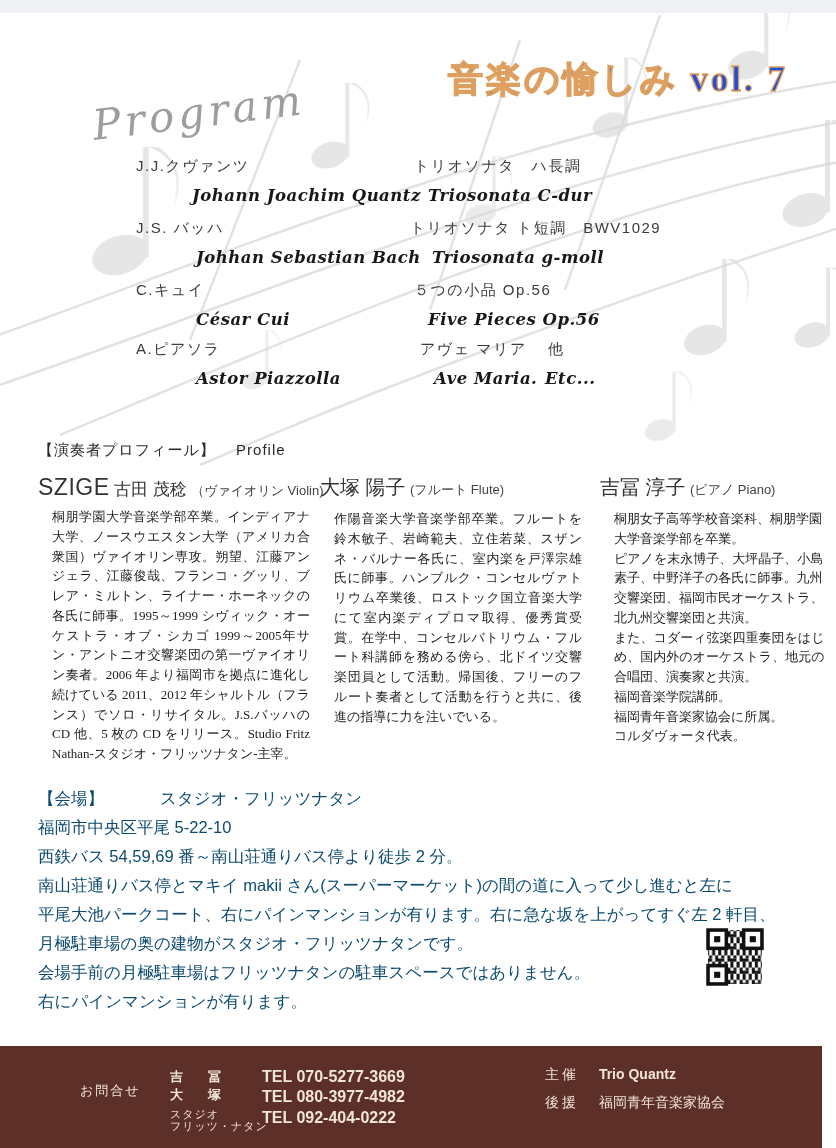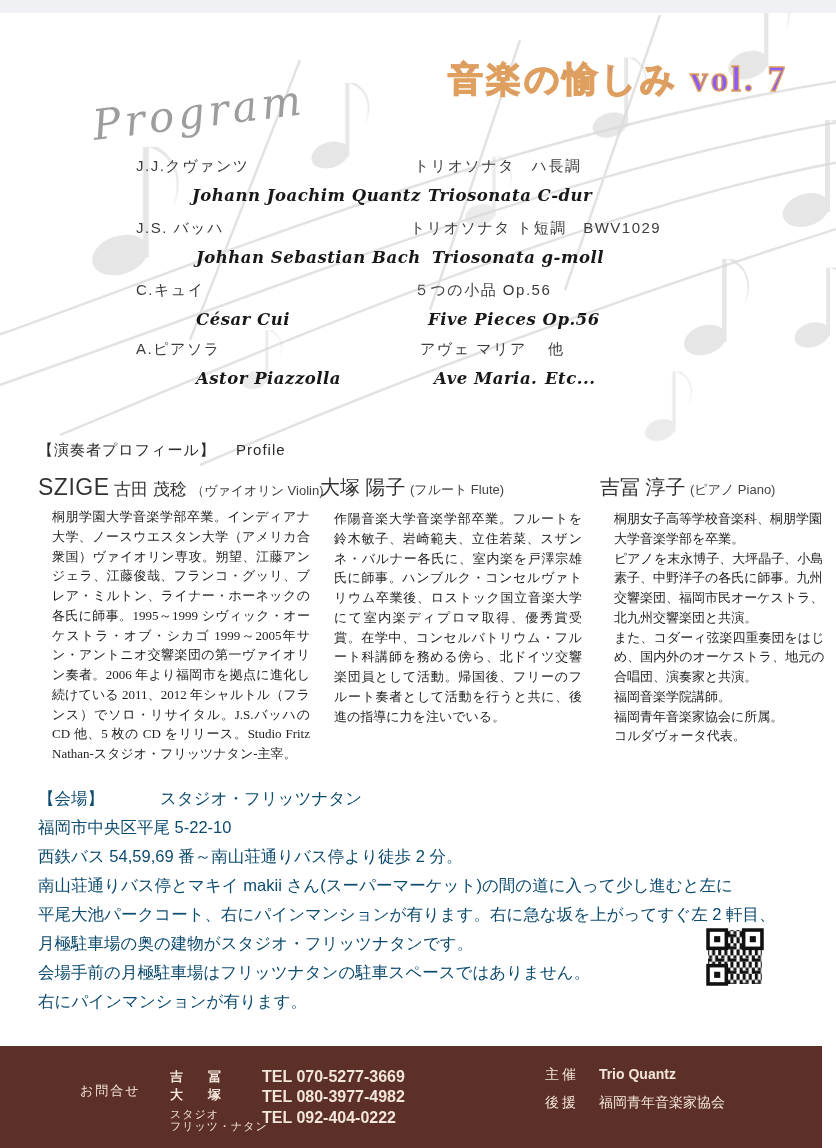--- a/index.html
+++ b/index.html
@@ -11,21 +11,21 @@
   }
   .abs { position:absolute; }
   .edge-strip-top { left:0; top:0; width:836px; height:13px; background:#f0f1f4; }
   .watermark { left:0; top:0; width:836px; height:470px; pointer-events:none; }
 
   
   .main-title {
     left:448px; top:56px; width:380px;
     font-family:"Liberation Serif", serif;
     font-size:35px; font-weight:bold; letter-spacing:3px;
-    color:#8b5cf6; -webkit-text-stroke:1.3px #dfa05f;
+    color:#1d4ed8; -webkit-text-stroke:1.3px #dfa05f;
     text-shadow:0 0 1px #e2a868; white-space:nowrap;
   }
   .program-heading {
     left:92px; top:88px;
     font-family:"DejaVu Serif", serif; font-style:italic;
     font-size:42px; color:#9d9d9d; letter-spacing:4px;
     transform:rotate(-7deg);
   }
 
   

